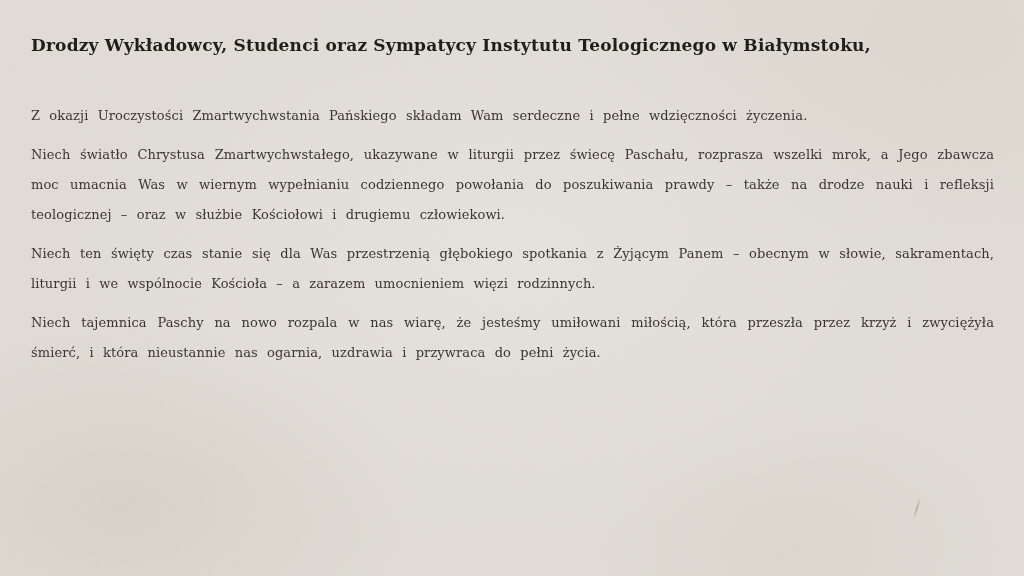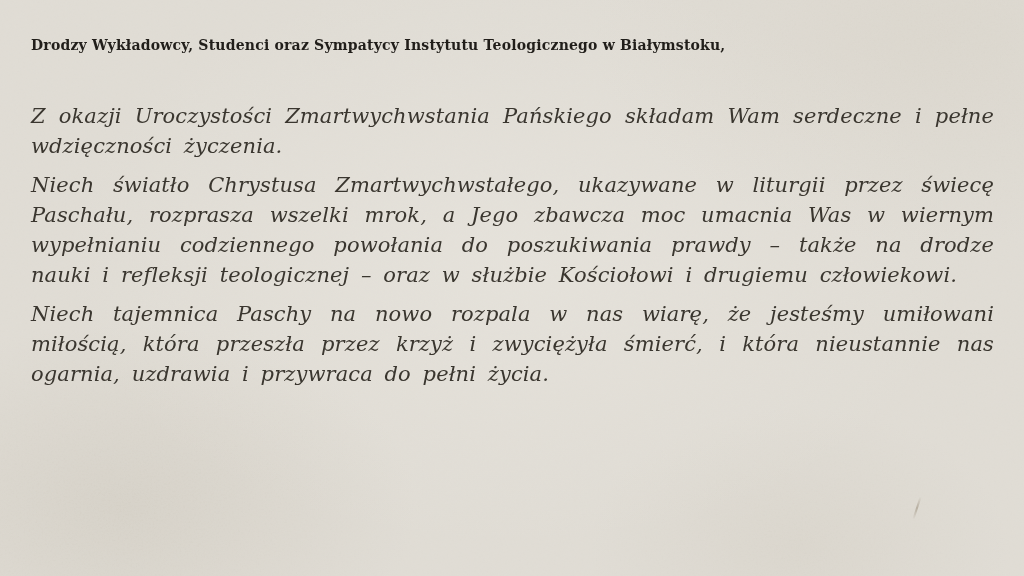--- a/index.html
+++ b/index.html
@@ -43,37 +43,36 @@
     pointer-events: none;
   }
 
   .letter {
     position: relative;
     padding: 26px 30px 0 31px;
     color: #39352e;
   }
 
   .salutation {
-    font-size: 14px;
+    font-size: 17px;
     font-weight: bold;
     color: #211e1a;
     letter-spacing: 0.2px;
     margin: 7px 0 44px 0;
     line-height: 24px;
   }
 
   .body-par {
-    font-size: 21px;
+    font-size: 13px;
     line-height: 30px;
     text-align: justify;
     word-spacing: 5px;
     letter-spacing: 0.1px;
     color: #3a362f;
     margin: 0 0 9px 0;
-    font-style: italic;
   }
 </style>
 </head>
 <body>
 
 <svg class="paper-texture" xmlns="http://www.w3.org/2000/svg">
   <filter id="grain">
     <feTurbulence type="fractalNoise" baseFrequency="0.55" numOctaves="3" seed="7" result="noise"></feTurbulence>
     <feColorMatrix in="noise" type="matrix" values="0 0 0 0 0.78
               0 0 0 0 0.76
@@ -87,16 +86,17 @@
 
 <div class="letter">
 
   <h1 class="salutation">Drodzy Wykładowcy, Studenci oraz Sympatycy Instytutu Teologicznego w Białymstoku,</h1>
 
   <p class="body-par">Z okazji Uroczystości Zmartwychwstania Pańskiego składam Wam serdeczne i pełne wdzięczności życzenia.</p>
 
 
   <p class="body-par">Niech światło Chrystusa Zmartwychwstałego, ukazywane w liturgii przez świecę Paschału, rozprasza wszelki mrok, a Jego zbawcza moc umacnia Was w wiernym wypełnianiu codziennego powołania do poszukiwania prawdy – także na drodze nauki i refleksji teologicznej – oraz w służbie Kościołowi i drugiemu człowiekowi.</p>
 
+  <p class="body-par">Niech ten święty czas stanie się dla Was przestrzenią głębokiego spotkania z Żyjącym Panem – obecnym w słowie, sakramentach, liturgii i we wspólnocie Kościoła – a zarazem umocnieniem więzi rodzinnych.</p>
 
   <p class="body-par">Niech tajemnica Paschy na nowo rozpala w nas wiarę, że jesteśmy umiłowani miłością, która przeszła przez krzyż i zwyciężyła śmierć, i która nieustannie nas ogarnia, uzdrawia i przywraca do pełni życia.</p>
 
 </div>
 
 </body></html>

